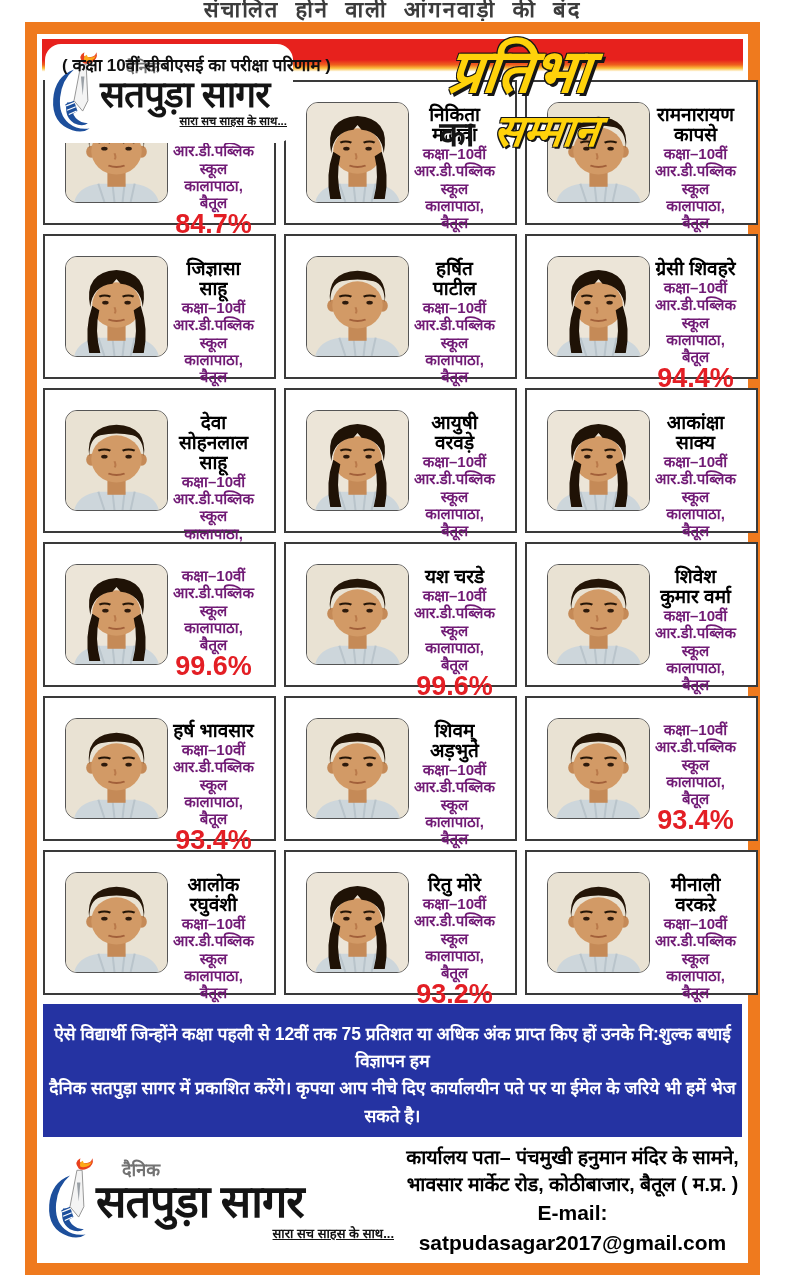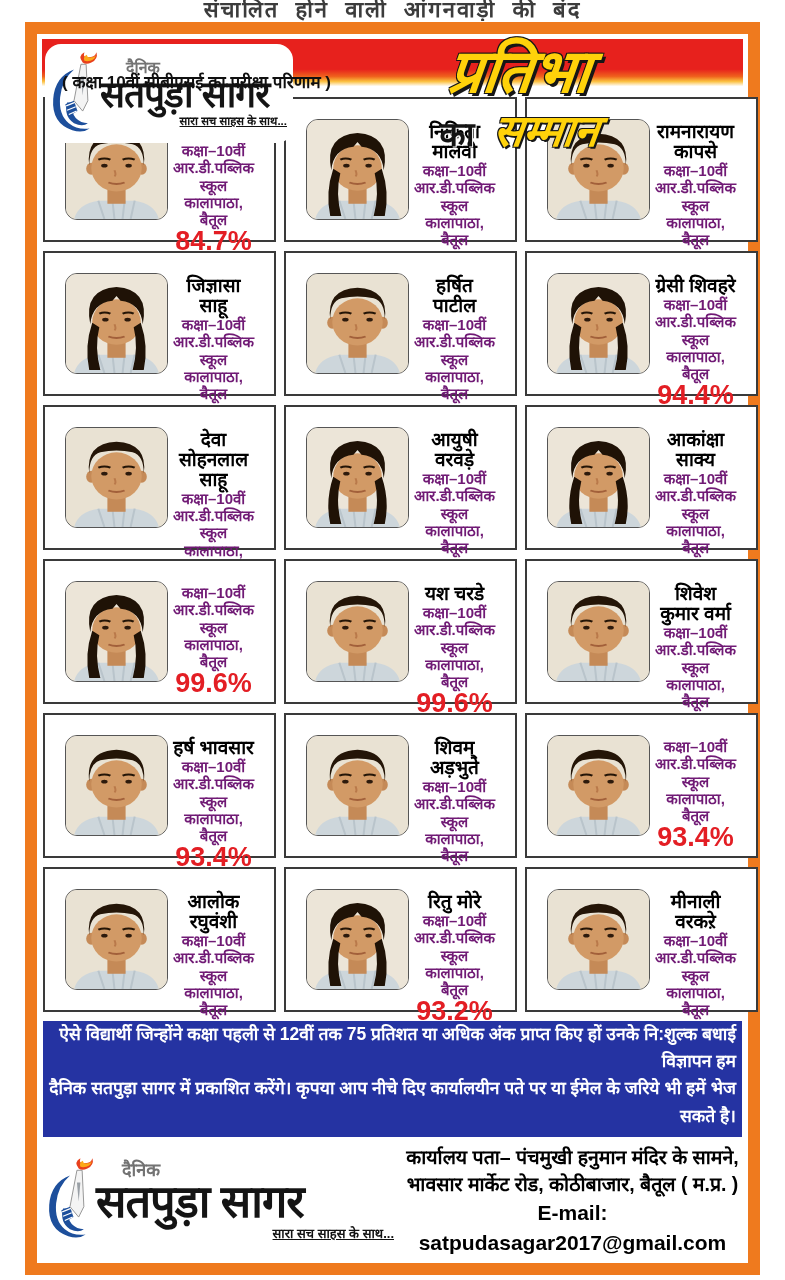--- a/index.html
+++ b/index.html
@@ -39,22 +39,22 @@
   .card { border:2px solid #3a3a3a; background:#fff; height:145px; padding:20px; display:flex; gap:5px; }
   .photo { width:103px; flex-shrink:0; border:1px solid #555; border-radius:12px; overflow:hidden; background:#e6dfd2; }
   .photo svg { width:100%; height:100%; display:block; }
   .info { flex:1; display:flex; flex-direction:column; justify-content:space-between;
     text-align:center; padding:3px 0 1px; }
   .s-name { font-size:19px; font-weight:bold; color:#000; line-height:1.05; }
   .s-line { font-size:15px; font-weight:bold; color:#701a75; line-height:1.15; }
   .s-pct  { font-size:27px; font-weight:bold; color:#e31e24; line-height:1; }
 
   
-  .banner { margin:9px 1px 0; background:#2533a2; color:#fff; text-align:right; font-weight:bold;
-    font-size:17.5px; line-height:1.55; padding:0 6px 7px; }
+  .banner { margin:9px 1px 0; background:#2533a2; color:#fff; text-align:center; font-weight:bold;
+    font-size:17.5px; line-height:1.55; padding:17px 6px 7px; }
 
   
   .footer { display:flex; align-items:center; margin-top:7px; padding:0 2px; gap:10px; }
   .footer .logo-daily { font-size:18px; }
   .footer .logo-name { font-size:45px; }
   .footer .logo-tagline { font-size:13px; }
   .footer-logo { display:flex; align-items:center; width:350px; flex-shrink:0; }
   .address { flex:1; text-align:center; font-weight:bold; color:#000; font-size:19.5px; line-height:1.4; }
   .address .email { font-size:21px; }
 </style>

